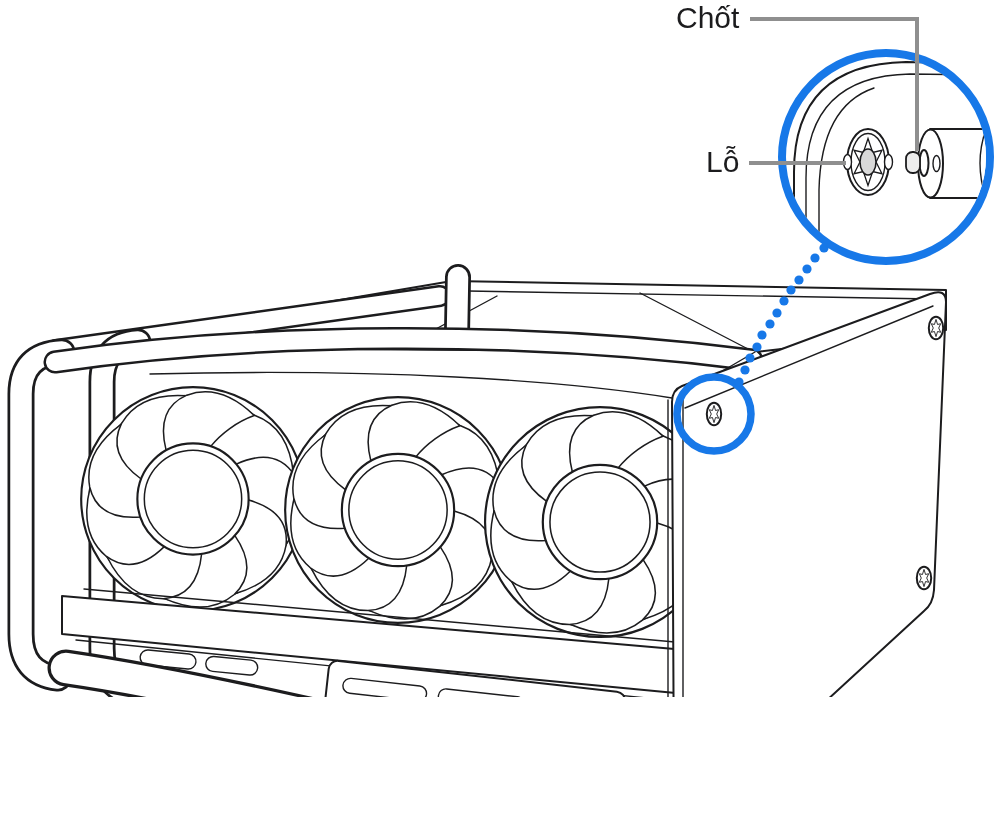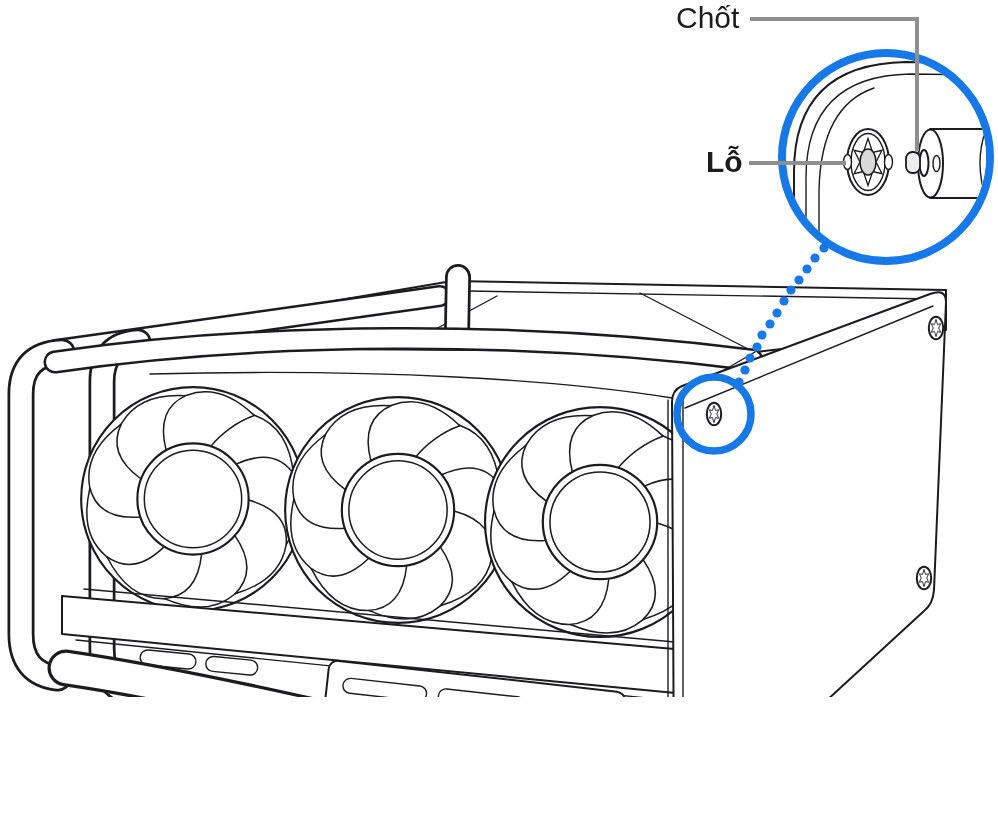--- a/index.html
+++ b/index.html
@@ -9,21 +9,21 @@
     --shade-gray:#D9D9D9;
     --background:#FFFFFF;
   }
   html,body{margin:0;padding:0;background:var(--background);}
   .stage{position:relative;width:998px;height:697px;background:var(--background);overflow:hidden;
          font-family:"Liberation Sans",sans-serif;}
   .stage svg{position:absolute;left:0;top:0;}
   .label{position:absolute;font-size:30px;line-height:36px;color:var(--line-black);
          font-family:"Liberation Sans",sans-serif;white-space:nowrap;}
   #label-pin{left:676px;top:0px;}
-  #label-hole{left:706px;top:144px;font-weight:bold;}
+  #label-hole{left:706px;top:144px;}
 
   
   .ln{fill:none;stroke:var(--line-black);stroke-width:2;stroke-linecap:round;stroke-linejoin:round;}
   .ln15{fill:none;stroke:var(--line-black);stroke-width:1.4;stroke-linecap:round;stroke-linejoin:round;}
   .fw{fill:#fff;stroke:var(--line-black);stroke-width:2;stroke-linejoin:round;}
   .fw15{fill:#fff;stroke:var(--line-black);stroke-width:1.4;stroke-linejoin:round;}
   .tubeB{fill:none;stroke:var(--line-black);stroke-linecap:round;}
   .tubeW{fill:none;stroke:#fff;stroke-linecap:round;}
   .blue{fill:none;stroke:var(--accent-blue);}
   .dot{fill:var(--accent-blue);stroke:none;}

